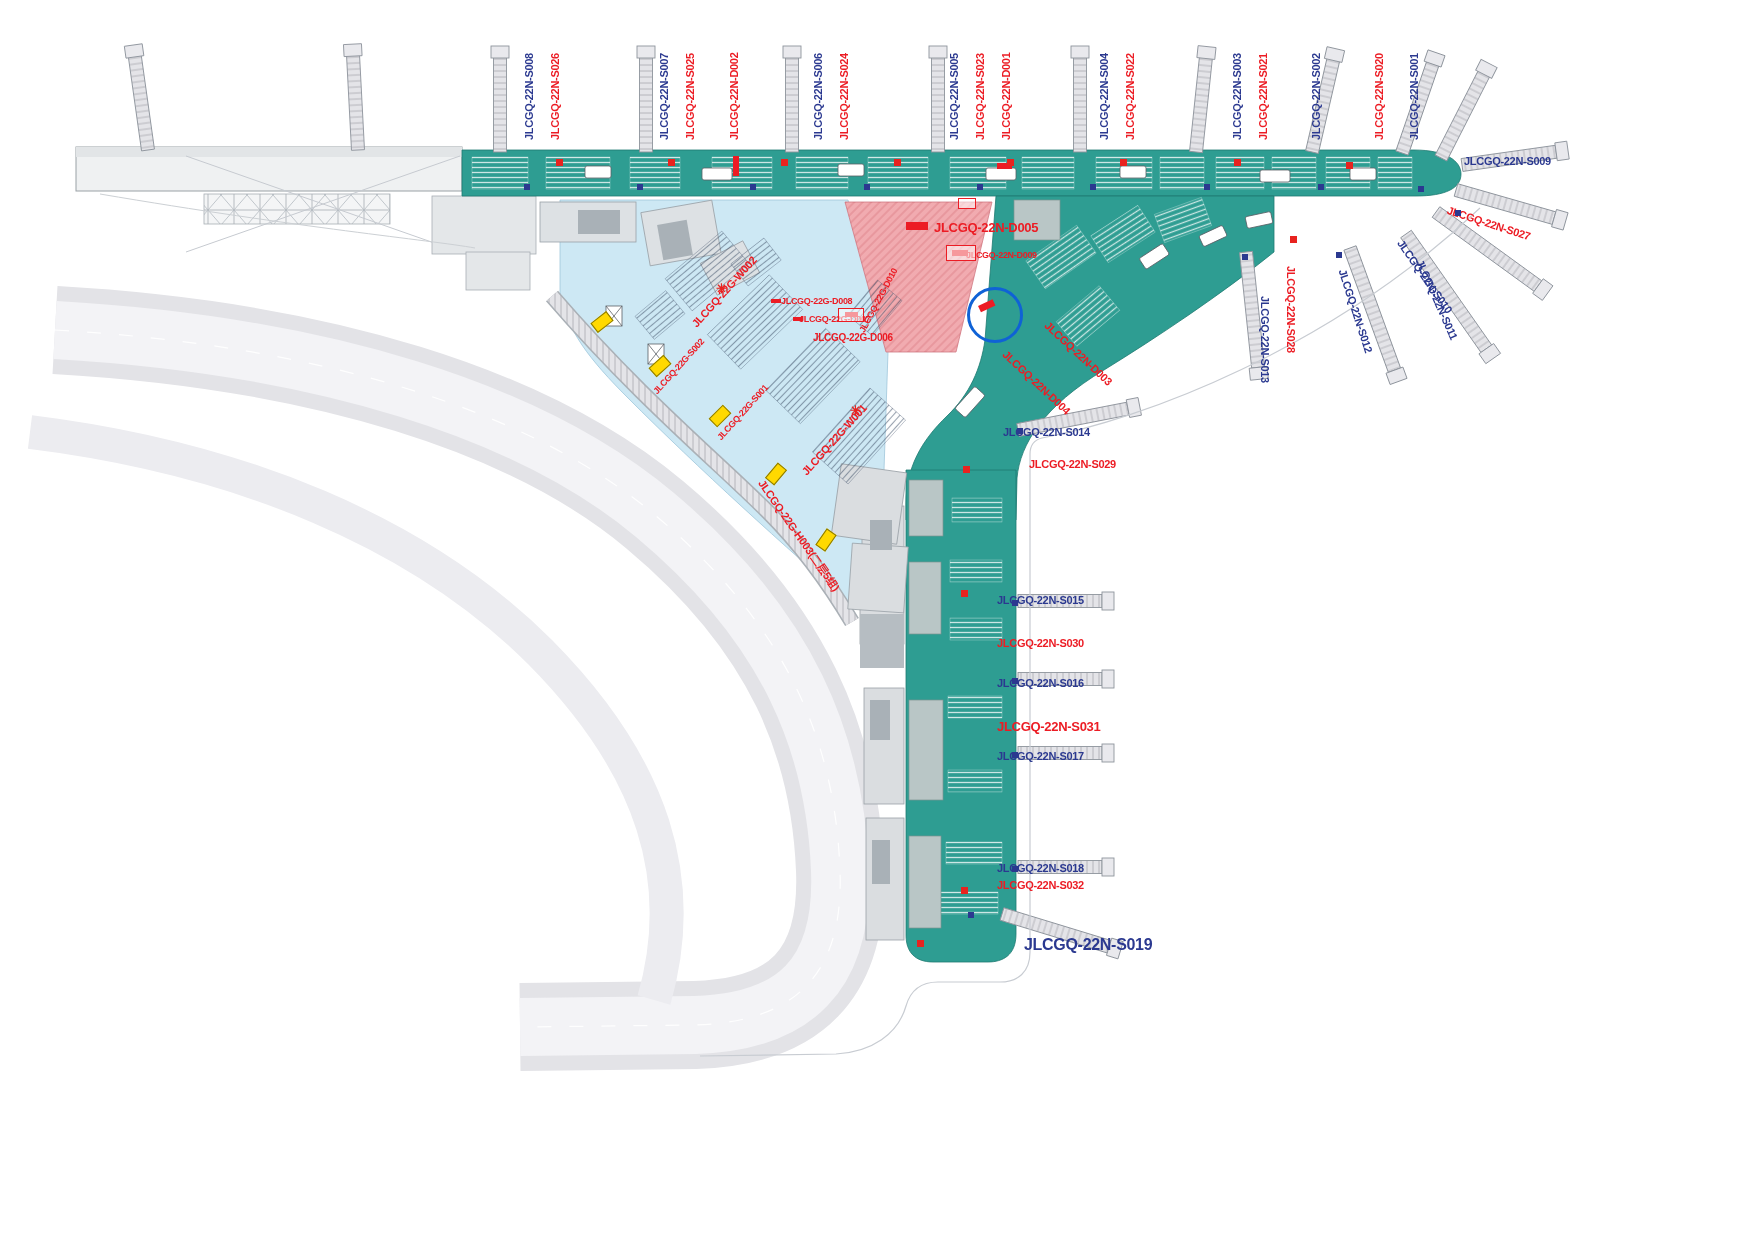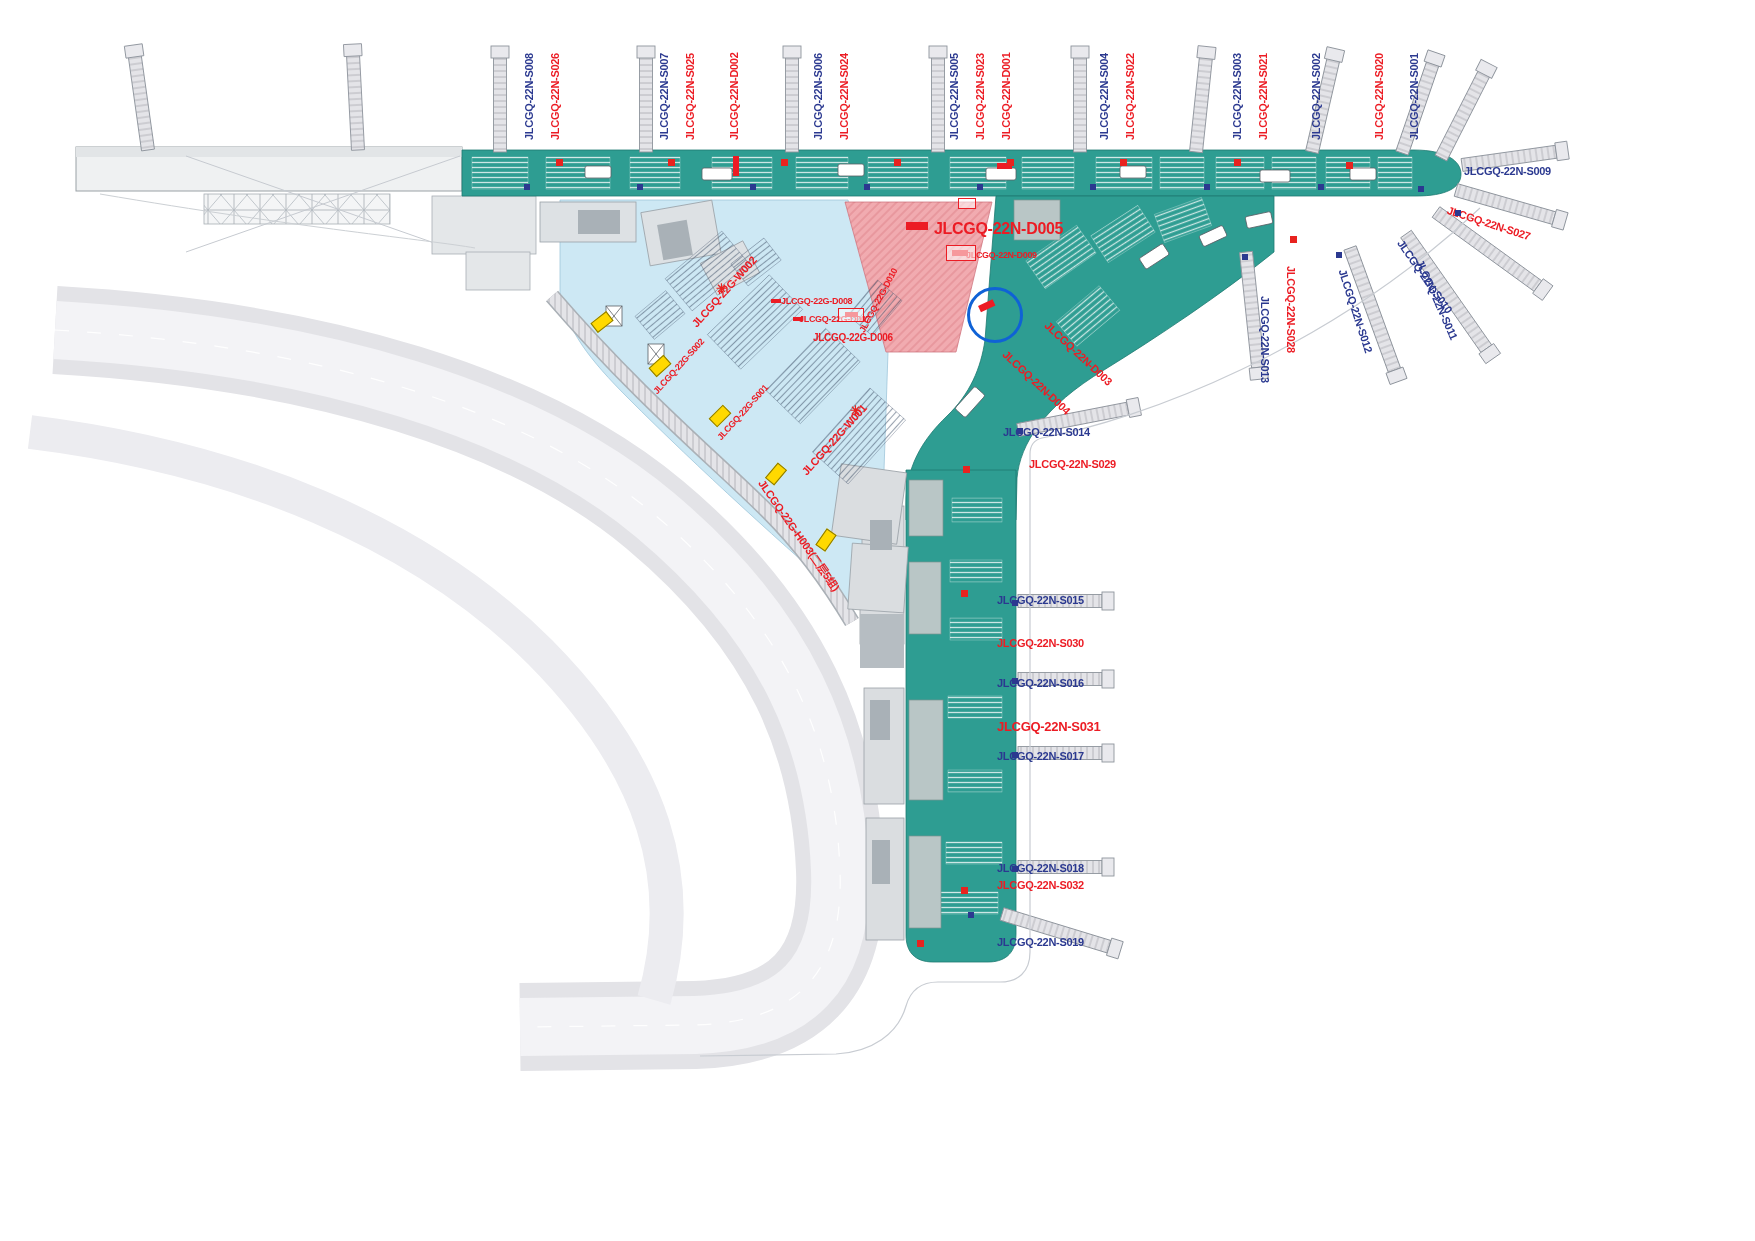--- a/index.html
+++ b/index.html
@@ -288,41 +288,41 @@
       <div class="lbl c-blue" style="left: 949px; top: 140px; transform: rotate(-90deg); font-size: 11px;">JLCGQ-22N-S005</div>
       <div class="lbl c-red" style="left: 975px; top: 140px; transform: rotate(-90deg); font-size: 11px;">JLCGQ-22N-S023</div>
       <div class="lbl c-red" style="left: 1001px; top: 140px; transform: rotate(-90deg); font-size: 11px;">JLCGQ-22N-D001</div>
       <div class="lbl c-blue" style="left: 1099px; top: 140px; transform: rotate(-90deg); font-size: 11px;">JLCGQ-22N-S004</div>
       <div class="lbl c-red" style="left: 1125px; top: 140px; transform: rotate(-90deg); font-size: 11px;">JLCGQ-22N-S022</div>
       <div class="lbl c-blue" style="left: 1232px; top: 140px; transform: rotate(-90deg); font-size: 11px;">JLCGQ-22N-S003</div>
       <div class="lbl c-red" style="left: 1258px; top: 140px; transform: rotate(-90deg); font-size: 11px;">JLCGQ-22N-S021</div>
       <div class="lbl c-blue" style="left: 1311px; top: 140px; transform: rotate(-90deg); font-size: 11px;">JLCGQ-22N-S002</div>
       <div class="lbl c-red" style="left: 1374px; top: 140px; transform: rotate(-90deg); font-size: 11px;">JLCGQ-22N-S020</div>
       <div class="lbl c-blue" style="left: 1409px; top: 140px; transform: rotate(-90deg); font-size: 11px;">JLCGQ-22N-S001</div>
-      <div class="lbl c-blue" style="left: 1464px; top: 166px; transform: rotate(0deg); font-size: 11px;">JLCGQ-22N-S009</div>
+      <div class="lbl c-blue" style="left: 1464px; top: 156px; transform: rotate(0deg); font-size: 11px;">JLCGQ-22N-S009</div>
       <div class="lbl c-red" style="left: 1449px; top: 205px; transform: rotate(18deg); font-size: 11px;">JLCGQ-22N-S027</div>
       <div class="lbl c-blue" style="left: 1404px; top: 238px; transform: rotate(55deg); font-size: 11px;">JLCGQ-22N-S010</div>
       <div class="lbl c-blue" style="left: 1424px; top: 258px; transform: rotate(66deg); font-size: 11px;">JLCGQ-22N-S011</div>
       <div class="lbl c-blue" style="left: 1347px; top: 268px; transform: rotate(72deg); font-size: 11px;">JLCGQ-22N-S012</div>
       <div class="lbl c-red" style="left: 1296px; top: 266px; transform: rotate(90deg); font-size: 11px;">JLCGQ-22N-S028</div>
       <div class="lbl c-blue" style="left: 1270px; top: 296px; transform: rotate(90deg); font-size: 11px;">JLCGQ-22N-S013</div>
-      <div class="lbl c-red" style="left: 934px; top: 221px; transform: rotate(0deg); font-size: 16px;">JLCGQ-22N-D005</div>
+      <div class="lbl c-red" style="left: 934px; top: 221px; transform: rotate(0deg); font-size: 13px;">JLCGQ-22N-D005</div>
       <div class="lbl c-red" style="left: 966px; top: 251px; transform: rotate(0deg); font-size: 9px;">JLCGQ-22N-D009</div>
       <div class="lbl c-red" style="left: 1050px; top: 320px; transform: rotate(43deg); font-size: 11px;">JLCGQ-22N-D003</div>
       <div class="lbl c-red" style="left: 1008px; top: 349px; transform: rotate(43deg); font-size: 11px;">JLCGQ-22N-D004</div>
       <div class="lbl c-blue" style="left: 1003px; top: 427px; transform: rotate(0deg); font-size: 11px;">JLCGQ-22N-S014</div>
       <div class="lbl c-red" style="left: 1000px; top: 459px; transform: rotate(0deg); font-size: 11px; margin-left: 29px;">JLCGQ-22N-S029</div>
       <div class="lbl c-blue" style="left: 997px; top: 595px; transform: rotate(0deg); font-size: 11px;">JLCGQ-22N-S015</div>
       <div class="lbl c-red" style="left: 997px; top: 638px; transform: rotate(0deg); font-size: 11px;">JLCGQ-22N-S030</div>
       <div class="lbl c-blue" style="left: 997px; top: 678px; transform: rotate(0deg); font-size: 11px;">JLCGQ-22N-S016</div>
       <div class="lbl c-red" style="left: 997px; top: 720px; transform: rotate(0deg); font-size: 13px;">JLCGQ-22N-S031</div>
       <div class="lbl c-blue" style="left: 997px; top: 751px; transform: rotate(0deg); font-size: 11px;">JLCGQ-22N-S017</div>
       <div class="lbl c-blue" style="left: 997px; top: 863px; transform: rotate(0deg); font-size: 11px;">JLCGQ-22N-S018</div>
       <div class="lbl c-red" style="left: 997px; top: 880px; transform: rotate(0deg); font-size: 11px;">JLCGQ-22N-S032</div>
-      <div class="lbl c-blue" style="left: 997px; top: 937px; transform: rotate(0deg); font-size: 11px;">JLCGQ-22N-S019</div>
+      <div class="lbl c-blue" style="left: 1024px; top: 937px; transform: rotate(0deg); font-size: 16px;">JLCGQ-22N-S019</div>
       <div class="lbl c-red" style="left: 690px; top: 322px; transform: rotate(-48deg); font-size: 11px;">JLCGQ-22G-W002</div>
       <div class="lbl c-red" style="left: 781px; top: 297px; transform: rotate(0deg); font-size: 9px;">JLCGQ-22G-D008</div>
       <div class="lbl c-red" style="left: 799px; top: 315px; transform: rotate(0deg); font-size: 9px;">JLCGQ-22G-D007</div>
       <div class="lbl c-red" style="left: 813px; top: 333px; transform: rotate(0deg); font-size: 10px;">JLCGQ-22G-D006</div>
       <div class="lbl c-red" style="left: 858px; top: 330px; transform: rotate(-62deg); font-size: 9px;">JLCGQ-22G-D010</div>
       <div class="lbl c-red" style="left: 652px; top: 390px; transform: rotate(-48deg); font-size: 9px;">JLCGQ-22G-S002</div>
       <div class="lbl c-red" style="left: 716px; top: 436px; transform: rotate(-48deg); font-size: 9px;">JLCGQ-22G-S001</div>
       <div class="lbl c-red" style="left: 800px; top: 470px; transform: rotate(-48deg); font-size: 11px;">JLCGQ-22G-W001</div>
       <div class="lbl c-red" style="left: 765px; top: 478px; transform: rotate(55deg); font-size: 11px;">JLCGQ-22G-H003(二层5组)</div>
       <div class="ym" style="left: 592px; top: 316px; transform: rotate(-38deg);"></div>

